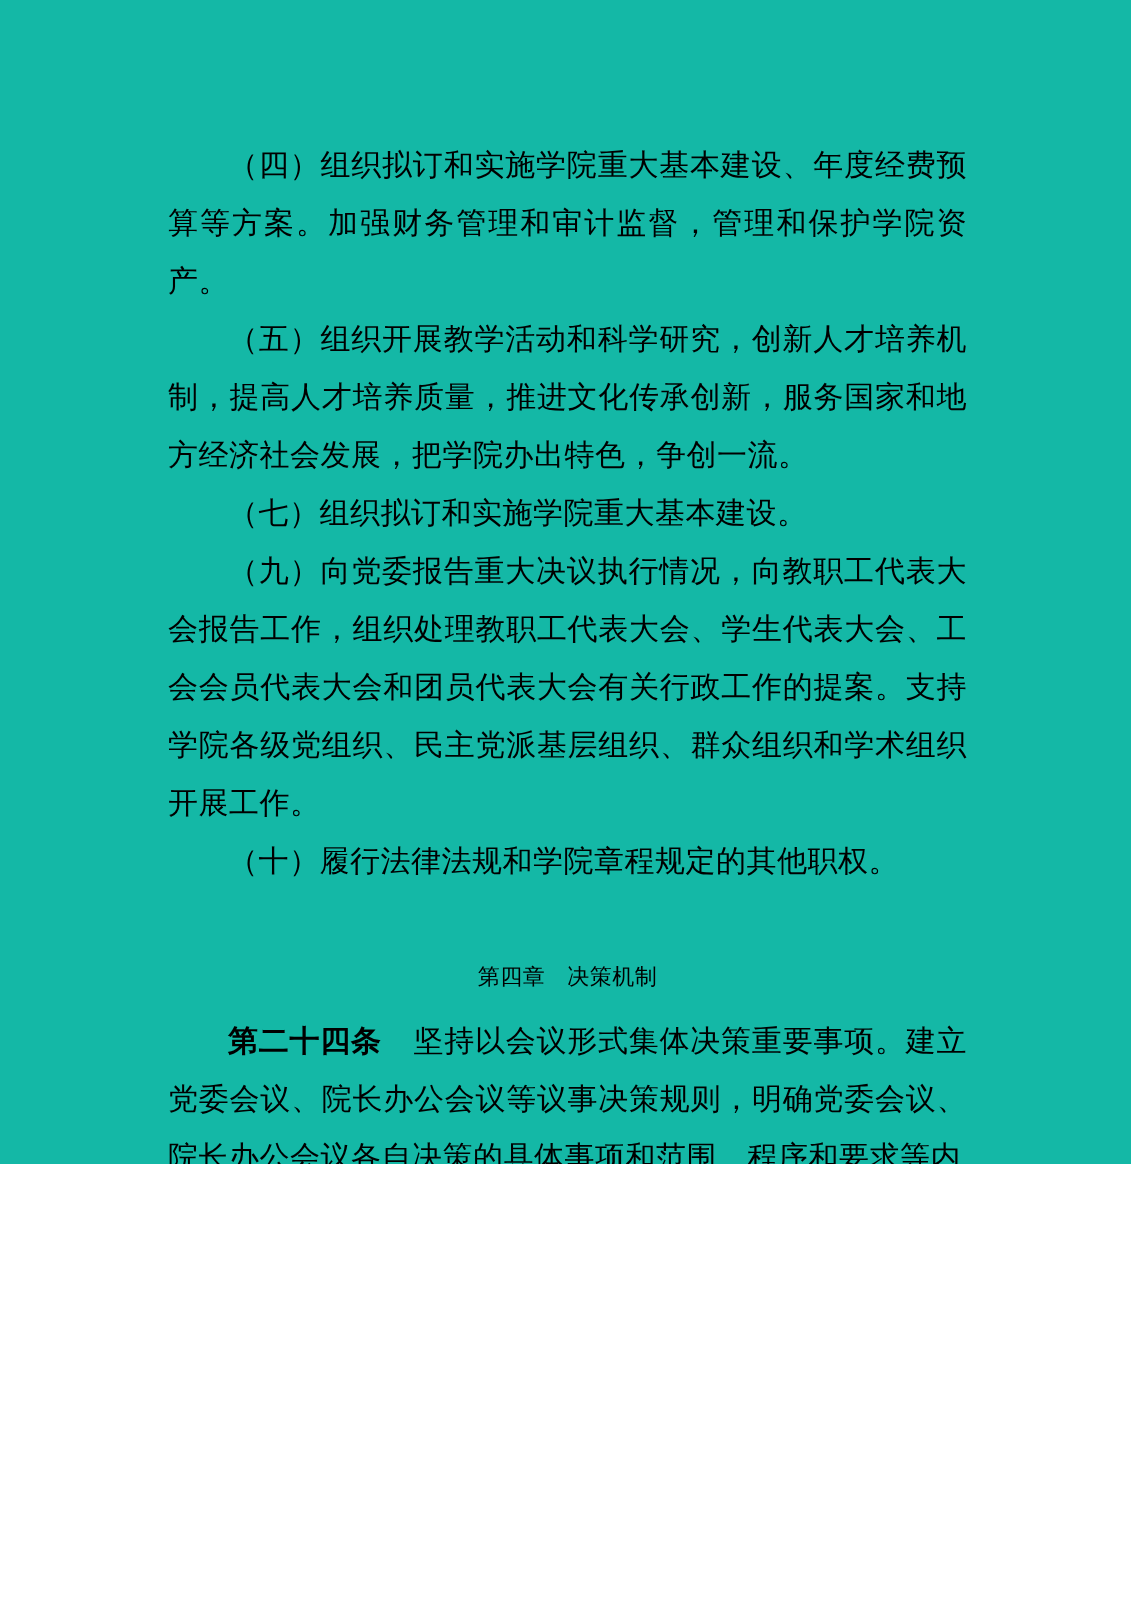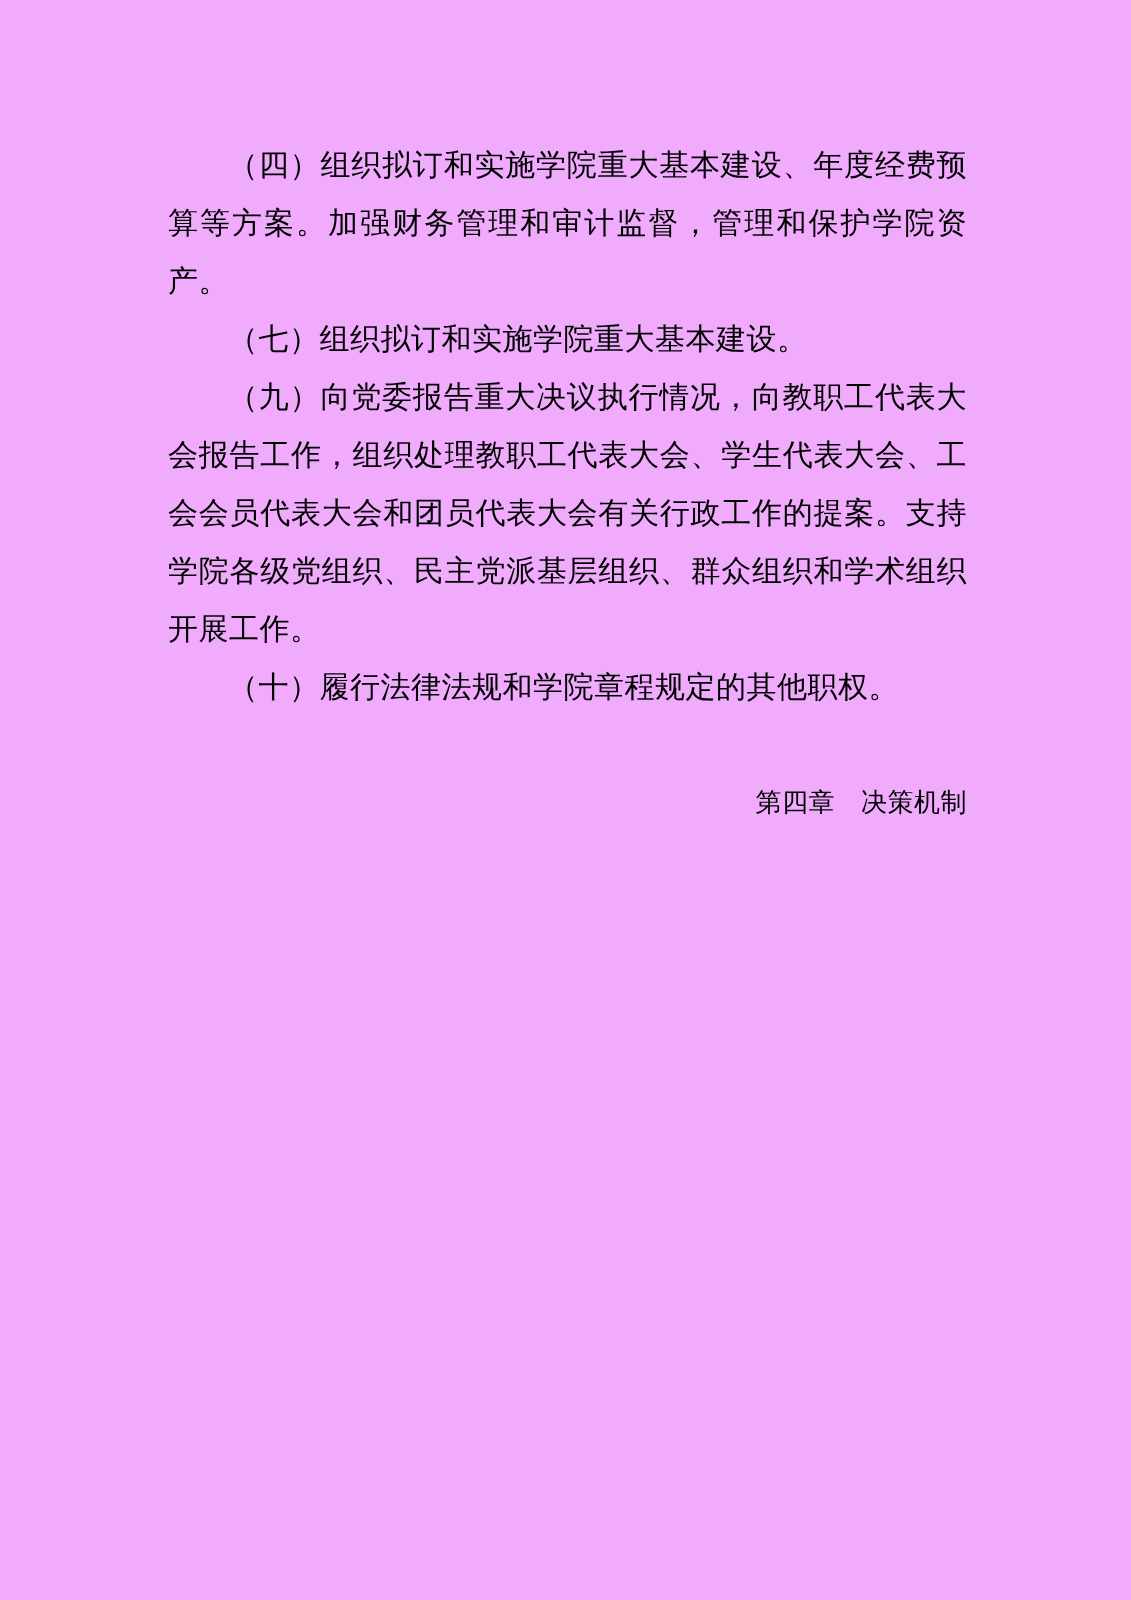--- a/index.html
+++ b/index.html
@@ -10,41 +10,41 @@
   body {
     width: 1131px;
     height: 1600px;
     font-family: "Liberation Sans", sans-serif;
     color: #000000;
     overflow: hidden;
   }
   .page {
     box-sizing: border-box;
     width: 1131px;
-    height: 1600px;
+    height: 1164px;
     padding: 136px 164px 0 168px;
-    background: #f0abfc;
+    background: #14b8a6;
     overflow: hidden;
   }
   .body-para {
     margin: 0;
     font-size: 30px;
     line-height: 58px;
     letter-spacing: 0.5px;
     text-align: justify;
     text-justify: inter-ideograph;
     text-indent: 2em;
     font-weight: normal;
   }
   .chapter-heading {
     margin: 58px 0 6px 0;
-    font-size: 26px;
+    font-size: 22px;
     line-height: 58px;
     letter-spacing: 0.5px;
-    text-align: right;
+    text-align: center;
     font-weight: normal;
     font-family: Liberation Serif, serif;
   }
   .chapter-heading .chapter-title {
     margin-left: 1em;
   }
   .article-para {
     margin: 0;
     font-size: 30px;
     line-height: 58px;
@@ -57,22 +57,26 @@
     font-weight: bold;
     margin-right: 1.05em;
   }
 </style>
 </head>
 <body>
 
 <div class="page">
 
   <p class="body-para">（四）组织拟订和实施学院重大基本建设、年度经费预算等方案。加强财务管理和审计监督，管理和保护学院资产。</p>
+  <p class="body-para">（五）组织开展教学活动和科学研究，创新人才培养机制，提高人才培养质量，推进文化传承创新，服务国家和地方经济社会发展，把学院办出特色，争创一流。</p>
   <p class="body-para">（七）组织拟订和实施学院重大基本建设。</p>
   <p class="body-para">（九）向党委报告重大决议执行情况，向教职工代表大会报告工作，组织处理教职工代表大会、学生代表大会、工会会员代表大会和团员代表大会有关行政工作的提案。支持学院各级党组织、民主党派基层组织、群众组织和学术组织开展工作。</p>
   <p class="body-para">（十）履行法律法规和学院章程规定的其他职权。</p>
 
   <h2 class="chapter-heading">
     <span class="chapter-number">第四章</span><span class="chapter-title">决策机制</span>
   </h2>
 
+  <p class="article-para">
+    <span class="article-label">第二十四条</span><span class="article-body">坚持以会议形式集体决策重要事项。建立党委会议、院长办公会议等议事决策规则，明确党委会议、院长办公会议各自决策的具体事项和范围、程序和要求等内</span>
+  </p>
 
 </div>
 
 </body></html>

